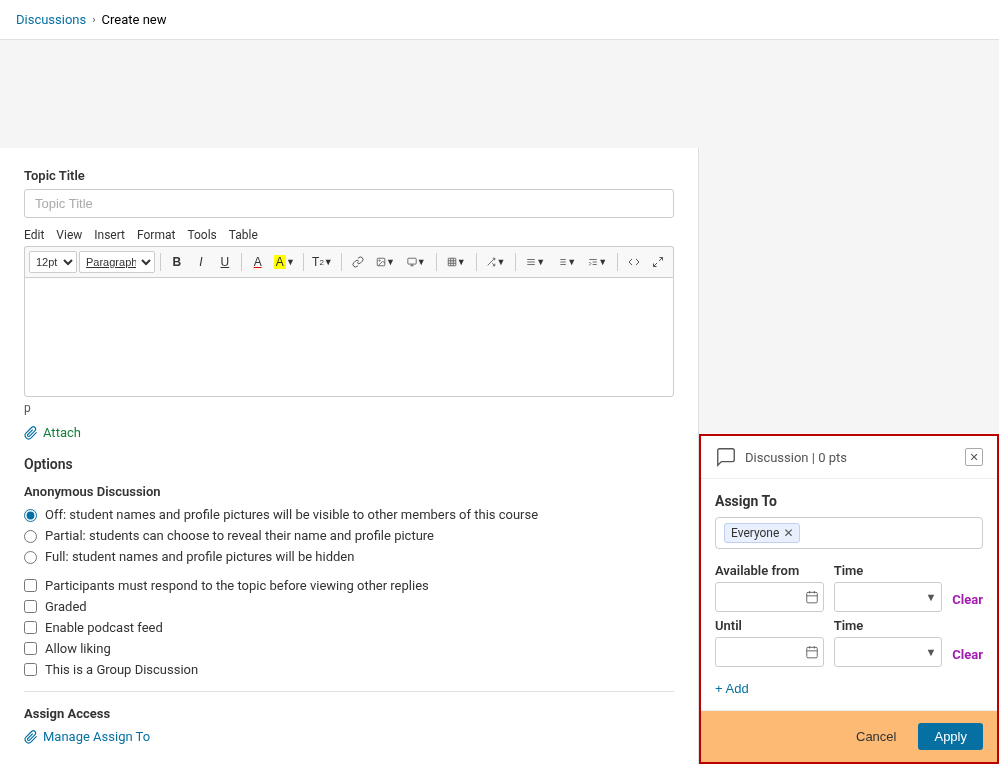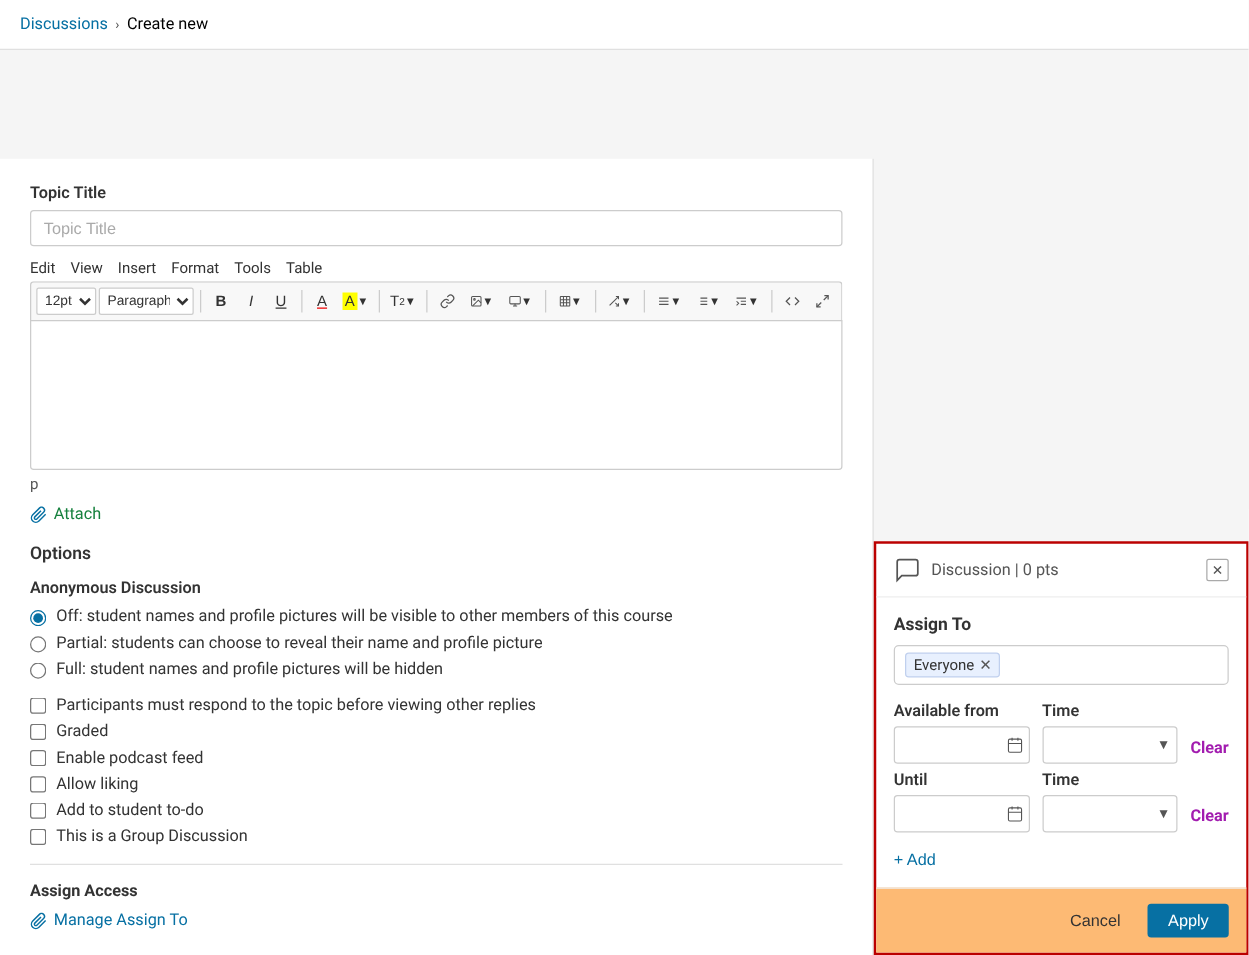--- a/index.html
+++ b/index.html
@@ -484,21 +484,21 @@
     </div>
 
     
     <div class="editor-toolbar">
       <select class="toolbar-select">
         <option>12pt</option>
         <option>10pt</option>
         <option>14pt</option>
         <option>18pt</option>
       </select>
-      <select class="toolbar-select" style="width:76px;">
+      <select class="toolbar-select" style="width:76px;text-decoration:underline;">
         <option>Paragraph</option>
         <option>Heading 1</option>
         <option>Heading 2</option>
       </select>
 
       <div class="toolbar-sep"></div>
 
       <button class="toolbar-btn bold">B</button>
       <button class="toolbar-btn italic">I</button>
       <button class="toolbar-btn underline">U</button>
@@ -658,24 +658,20 @@
       <input type="checkbox" style="">
       <span>Graded</span>
     </div>
     <div class="checkbox-option">
       <input type="checkbox" style="">
       <span>Enable podcast feed</span>
     </div>
     <div class="checkbox-option">
       <input type="checkbox" style="">
       <span>Allow liking</span>
-    </div>
-    <div class="checkbox-option">
-      <input type="checkbox" style="">
-      <span>Add to student to-do</span>
     </div>
     <div class="checkbox-option">
       <input type="checkbox" style="">
       <span>This is a Group Discussion</span>
     </div>
 
     <hr class="divider">
 
     
     <div class="assign-access-heading">Assign Access</div>

